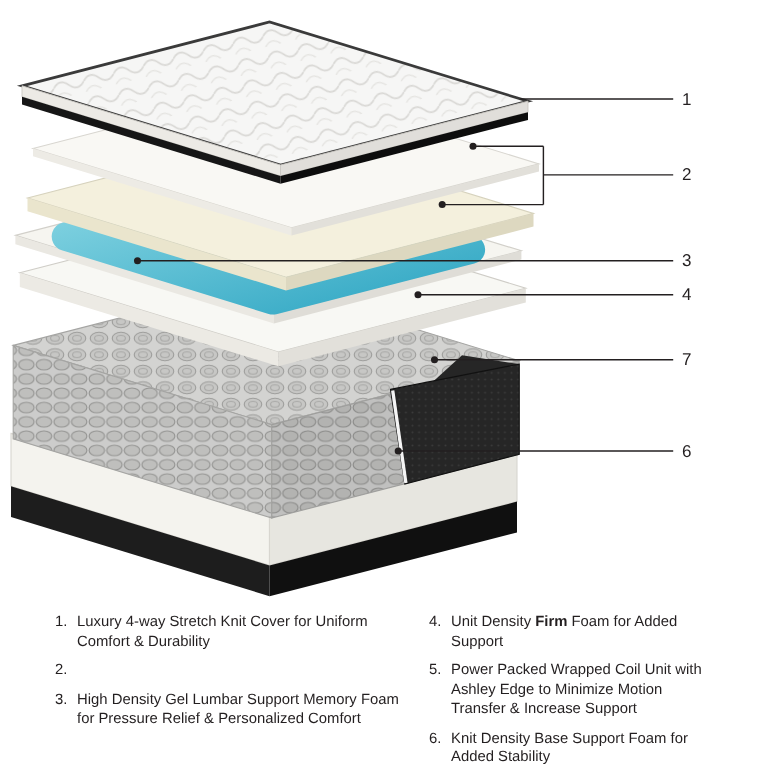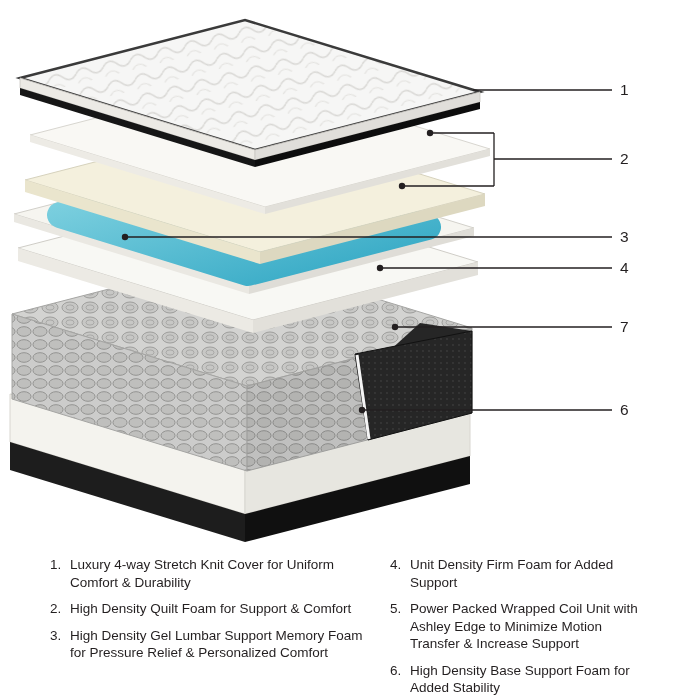--- a/index.html
+++ b/index.html
@@ -4,21 +4,21 @@
 <style>
   html,body{margin:0;padding:0;background:#ffffff;}
   body{width:700px;height:700px;overflow:hidden;font-family:"Liberation Sans",sans-serif;color:#231f20;}
   .page{position:relative;width:700px;height:700px;background:#ffffff;}
   .diagram-wrap{width:700px;height:548px;}
   .legend{display:flex;padding:8px 24px 0 50px;gap:18px;}
   .legend .col{width:322px;}
   .legend .col.right{width:258px;}
   .legend .item{display:flex;margin-bottom:9px;font-size:13.5px;line-height:1.3;}
   .legend .num{flex:none;width:20px;}
-  .legend .txt strong{font-weight:normal;}
+  .legend .txt strong{font-weight:bold;}
   svg text{font-family:"Liberation Sans",sans-serif;}
 </style>
 </head>
 <body>
 
 <div class="page">
 
   <div class="diagram-wrap">
   <svg width="700" height="548" viewBox="0 0 700 548">
     <defs>
@@ -129,36 +129,35 @@
   </div>
 
   <div class="legend">
     <div class="col">
       <div class="item">
         <span class="num">1.</span>
         <span class="txt"><span>Luxury 4-way Stretch Knit Cover for Uniform Comfort &amp; Durability</span><strong></strong><span></span></span>
       </div>
       <div class="item">
         <span class="num">2.</span>
-        <span class="txt"><span>High Density Quilt Foam for Support &amp; Comfort</span><strong></strong><span></span></span>
       </div>
       <div class="item">
         <span class="num">3.</span>
         <span class="txt"><span>High Density Gel Lumbar Support Memory Foam for Pressure Relief &amp; Personalized Comfort</span><strong></strong><span></span></span>
       </div>
     </div>
     <div class="col right">
       <div class="item">
         <span class="num">4.</span>
         <span class="txt"><span>Unit Density </span><strong>Firm</strong><span> Foam for Added Support</span></span>
       </div>
       <div class="item">
         <span class="num">5.</span>
         <span class="txt"><span>Power Packed Wrapped Coil Unit with Ashley Edge to Minimize Motion Transfer &amp; Increase Support</span><strong></strong><span></span></span>
       </div>
       <div class="item">
         <span class="num">6.</span>
-        <span class="txt"><span>High Density Base Support Foam for Added Stability</span><strong></strong><span></span></span>
+        <span class="txt"><span>Knit Density Base Support Foam for Added Stability</span><strong></strong><span></span></span>
       </div>
     </div>
   </div>
 
 </div>
 
 </body></html>

